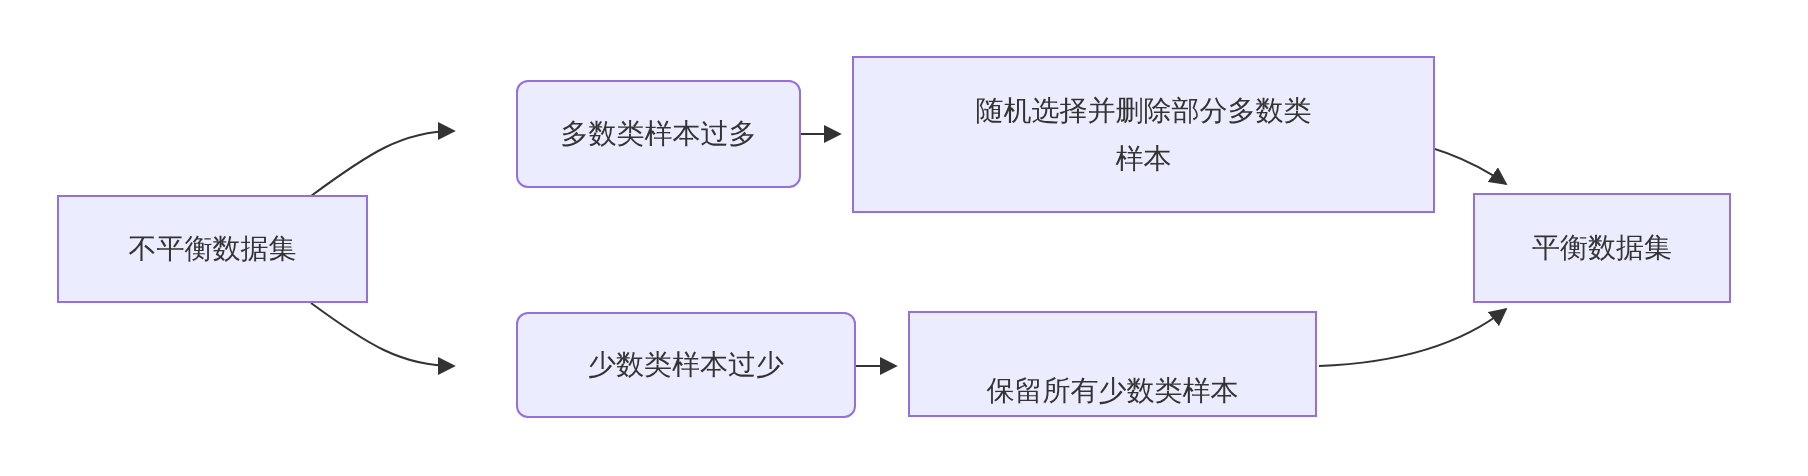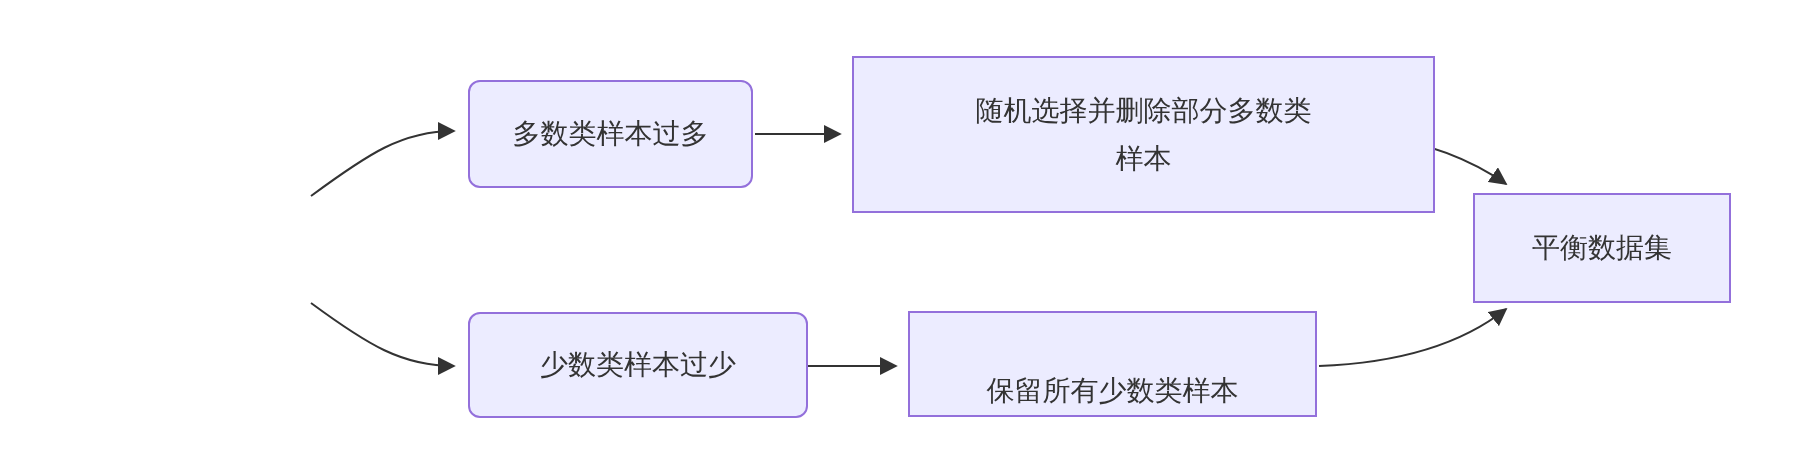--- a/index.html
+++ b/index.html
@@ -36,21 +36,21 @@
     align-items: center;
     justify-content: center;
     background: var(--node-fill);
     border: 2px solid var(--node-border);
     color: var(--text);
     font-size: 28px;
     line-height: 48px;
     text-align: center;
     white-space: pre-line;
   }
-  .node.rounded { border-radius: 12px; }
+  .node.rounded { border-radius: 12px; margin-left: 48px; }
   .node-a { left: 57px;   top: 195px; width: 311px; height: 108px; }
   .node-b { left: 468px;  top: 80px;  width: 285px; height: 108px; }
   .node-c { left: 852px;  top: 56px;  width: 583px; height: 157px; }
   .node-d { left: 468px;  top: 312px; width: 340px; height: 106px; }
   .node-e { left: 908px;  top: 311px; width: 409px; height: 106px; align-items: flex-end; }
   .node-f { left: 1473px; top: 193px; width: 258px; height: 110px; }
 </style>
 </head>
 <body>
 
@@ -63,20 +63,23 @@
       </marker>
     </defs>
     <path class="edge" d="M 311 196 C 368 154, 402 131, 454 131" marker-end="url(#arrowhead)"></path>
     <path class="edge" d="M 311 303 C 368 345, 402 366, 454 366" marker-end="url(#arrowhead)"></path>
     <path class="edge" d="M 755 134 L 840 134" marker-end="url(#arrowhead)"></path>
     <path class="edge" d="M 754 366 L 896 366" marker-end="url(#arrowhead)"></path>
     <path class="edge" d="M 1374 135 C 1430 143, 1472 160, 1506 184" marker-end="url(#arrowhead)"></path>
     <path class="edge" d="M 1319 366 C 1398 363, 1462 344, 1506 309" marker-end="url(#arrowhead)"></path>
   </svg>
 
+  <div class="node node-a">
+    <span>不平衡数据集</span>
+  </div>
 
   <div class="node rounded node-b">
     <span>多数类样本过多</span>
   </div>
 
   <div class="node node-c">
     <span>随机选择并删除部分多数类
 样本</span>
   </div>
 

